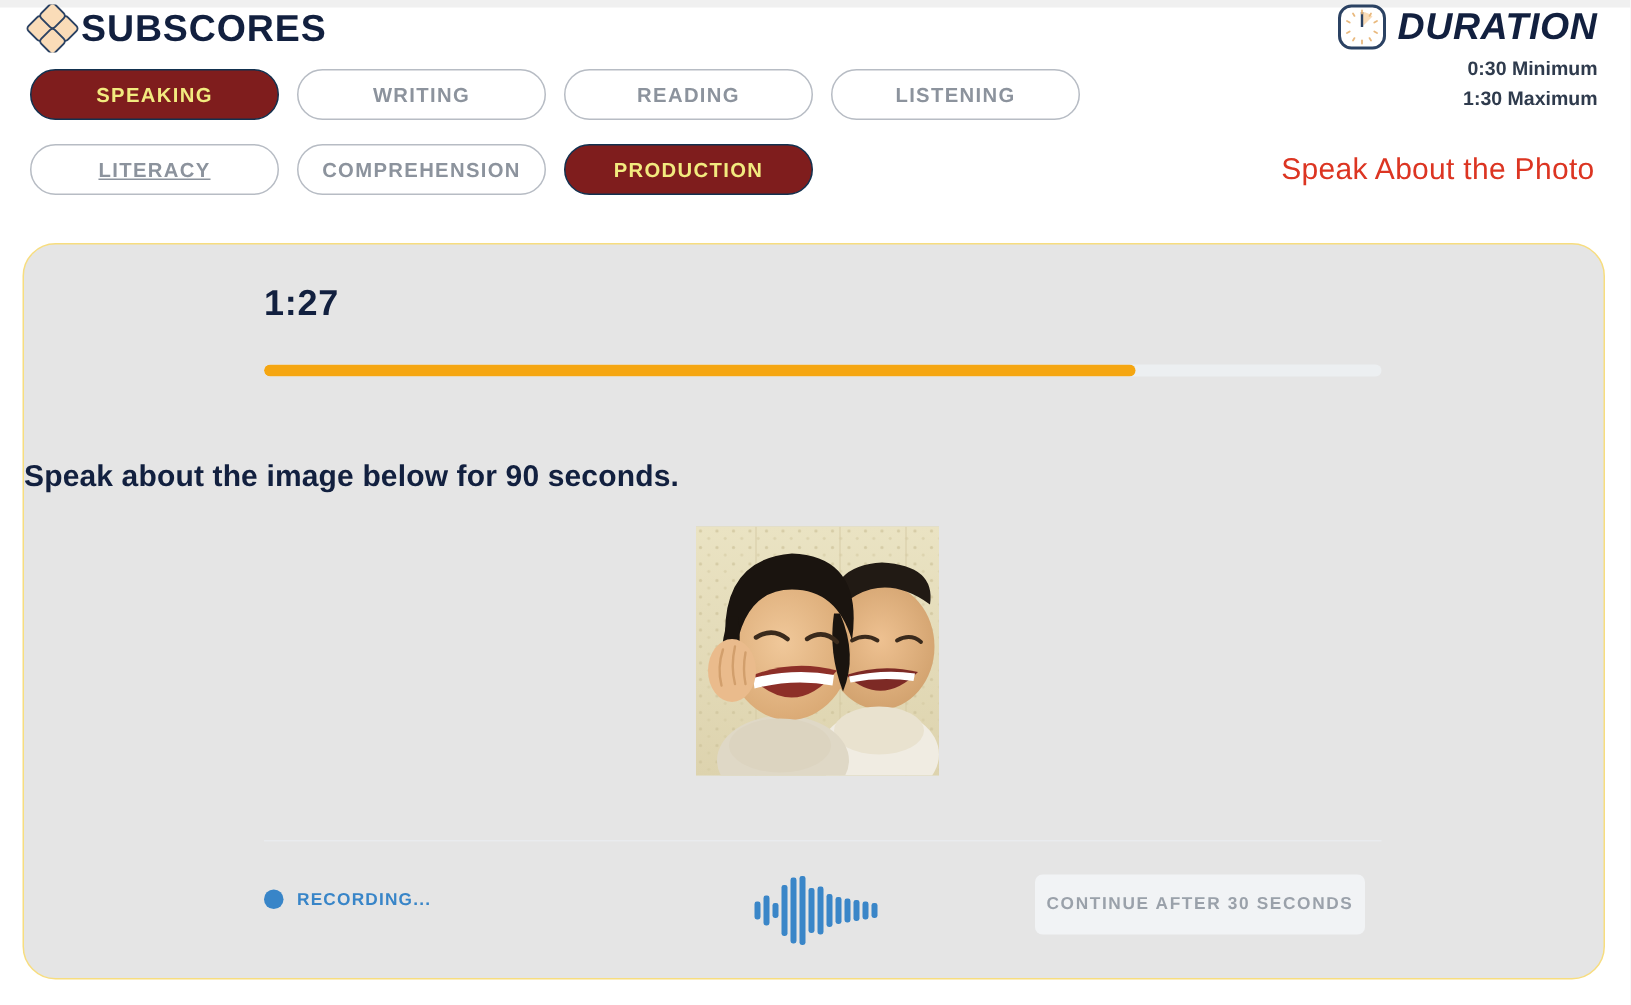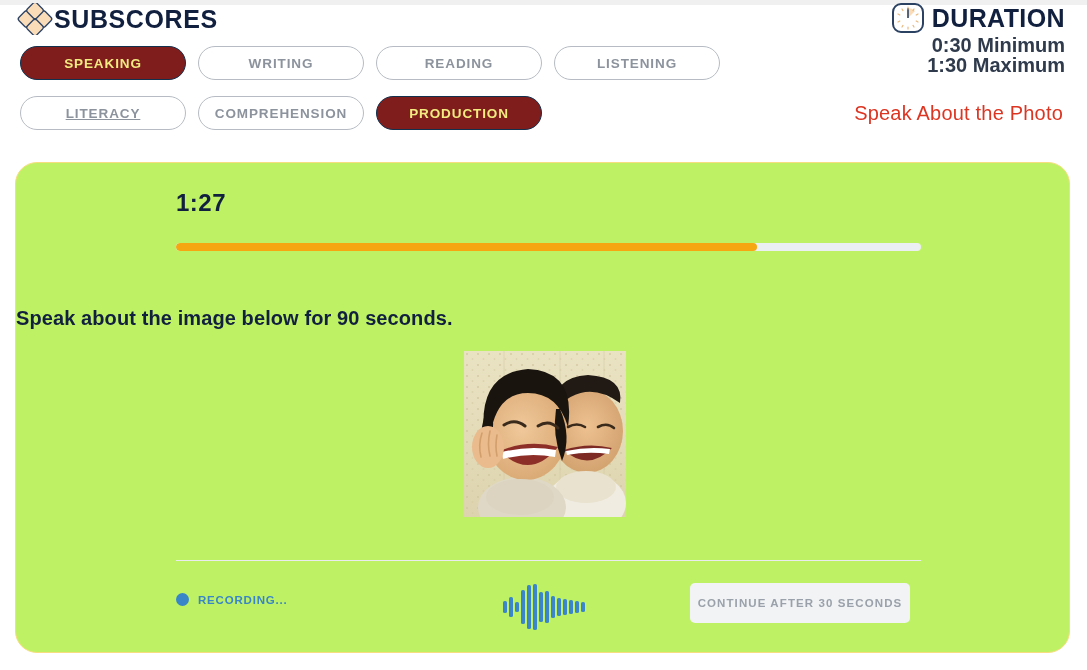--- a/index.html
+++ b/index.html
@@ -49,30 +49,31 @@
     position: absolute;
     right: 22px;
     top: 2px;
     text-align: right;
   }
   .duration-head {
     display: flex;
     align-items: center;
     justify-content: center;
     gap: 7px;
+    font-style: italic;
   }
   .duration-title {
     font-size: 25px;
     font-weight: bold;
     color: #12203f;
     letter-spacing: 0.4px;
   }
   .clock-icon { width: 34px; height: 32px; display:block; }
   .duration-line {
-    font-size: 20px;
+    font-size: 13px;
     font-weight: bold;
     color: #2f3b4d;
     margin-top: 3px;
     line-height: 17px;
   }
 
   .subtitle-right {
     position: absolute;
     right: 24px;
     top: 102px;
@@ -118,21 +119,21 @@
   
   .card {
     position: absolute;
     left: 15px;
     top: 162px;
     width: 1055px;
     height: 491px;
     box-sizing: border-box;
     border: 1.8px solid #f7dd7f;
     border-radius: 22px;
-    background: #bef264;
+    background: #e5e5e5;
   }
 
   .timer {
     position: absolute;
     left: 160px;
     top: 26px;
     font-size: 24px;
     font-weight: bold;
     color: #12203f;
     letter-spacing: 0.5px;

